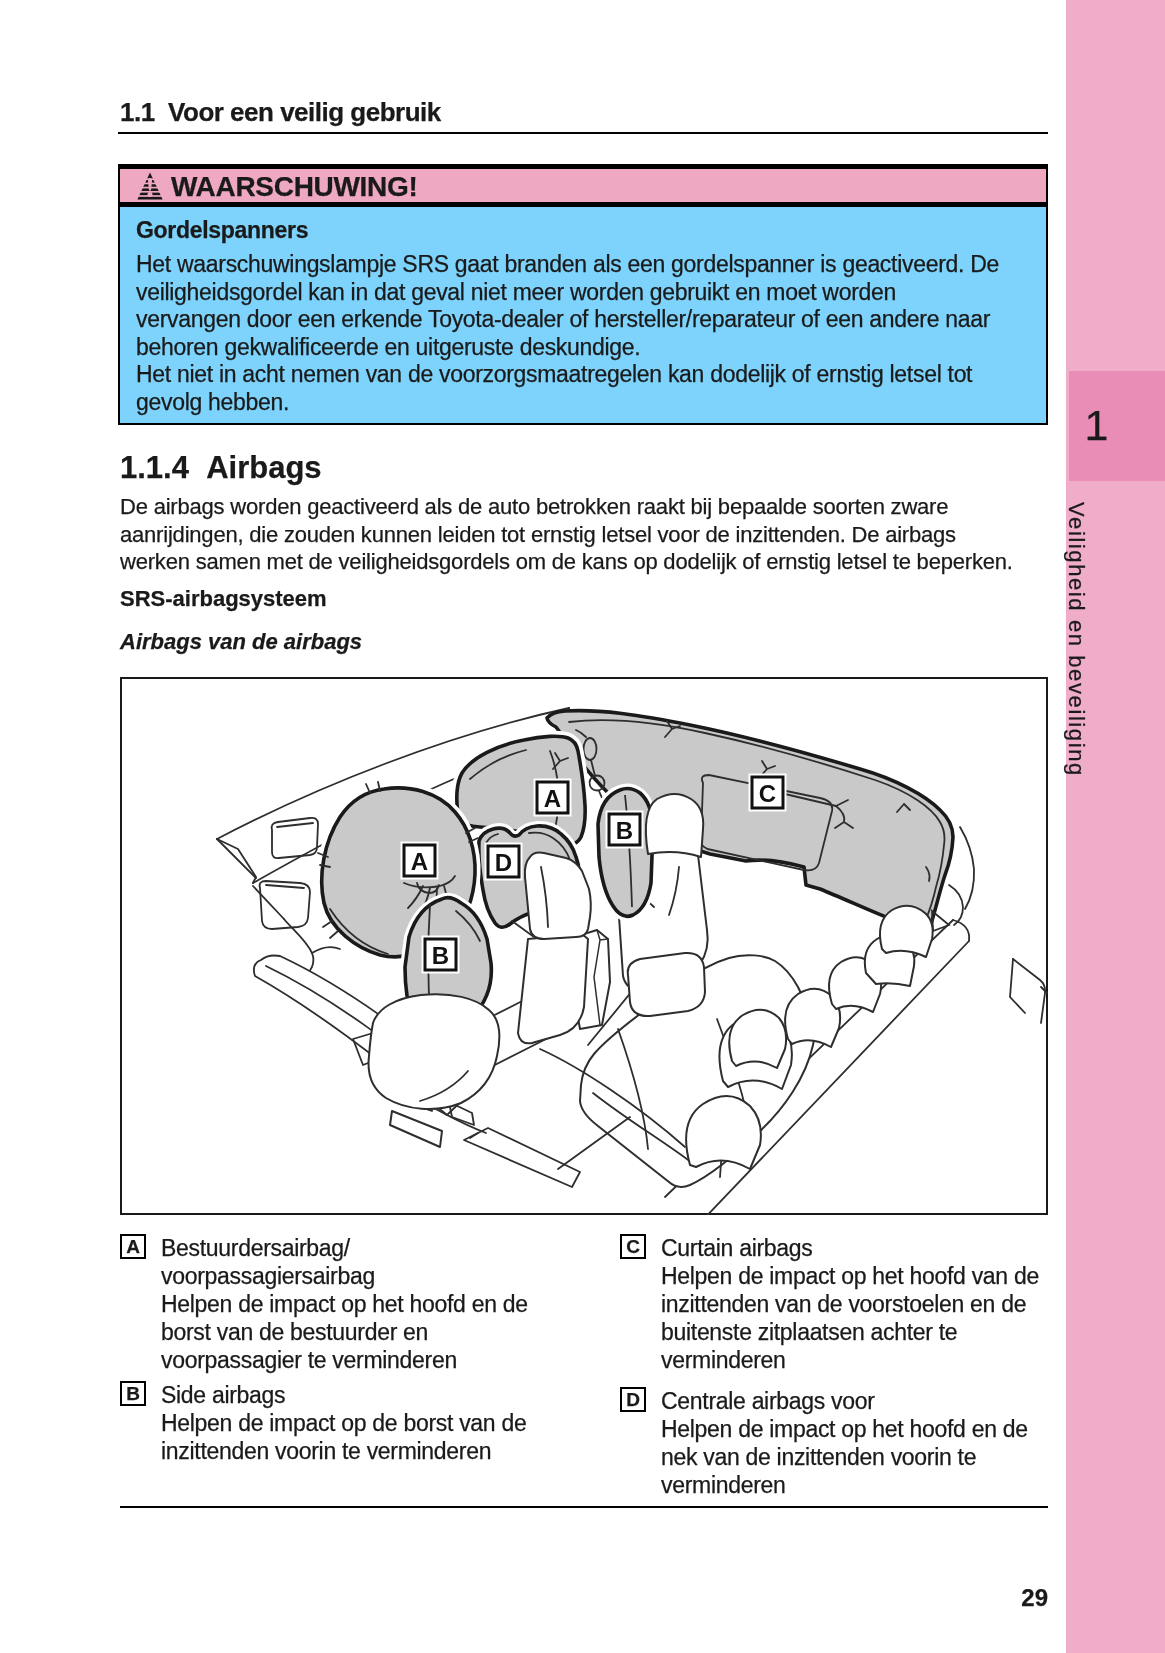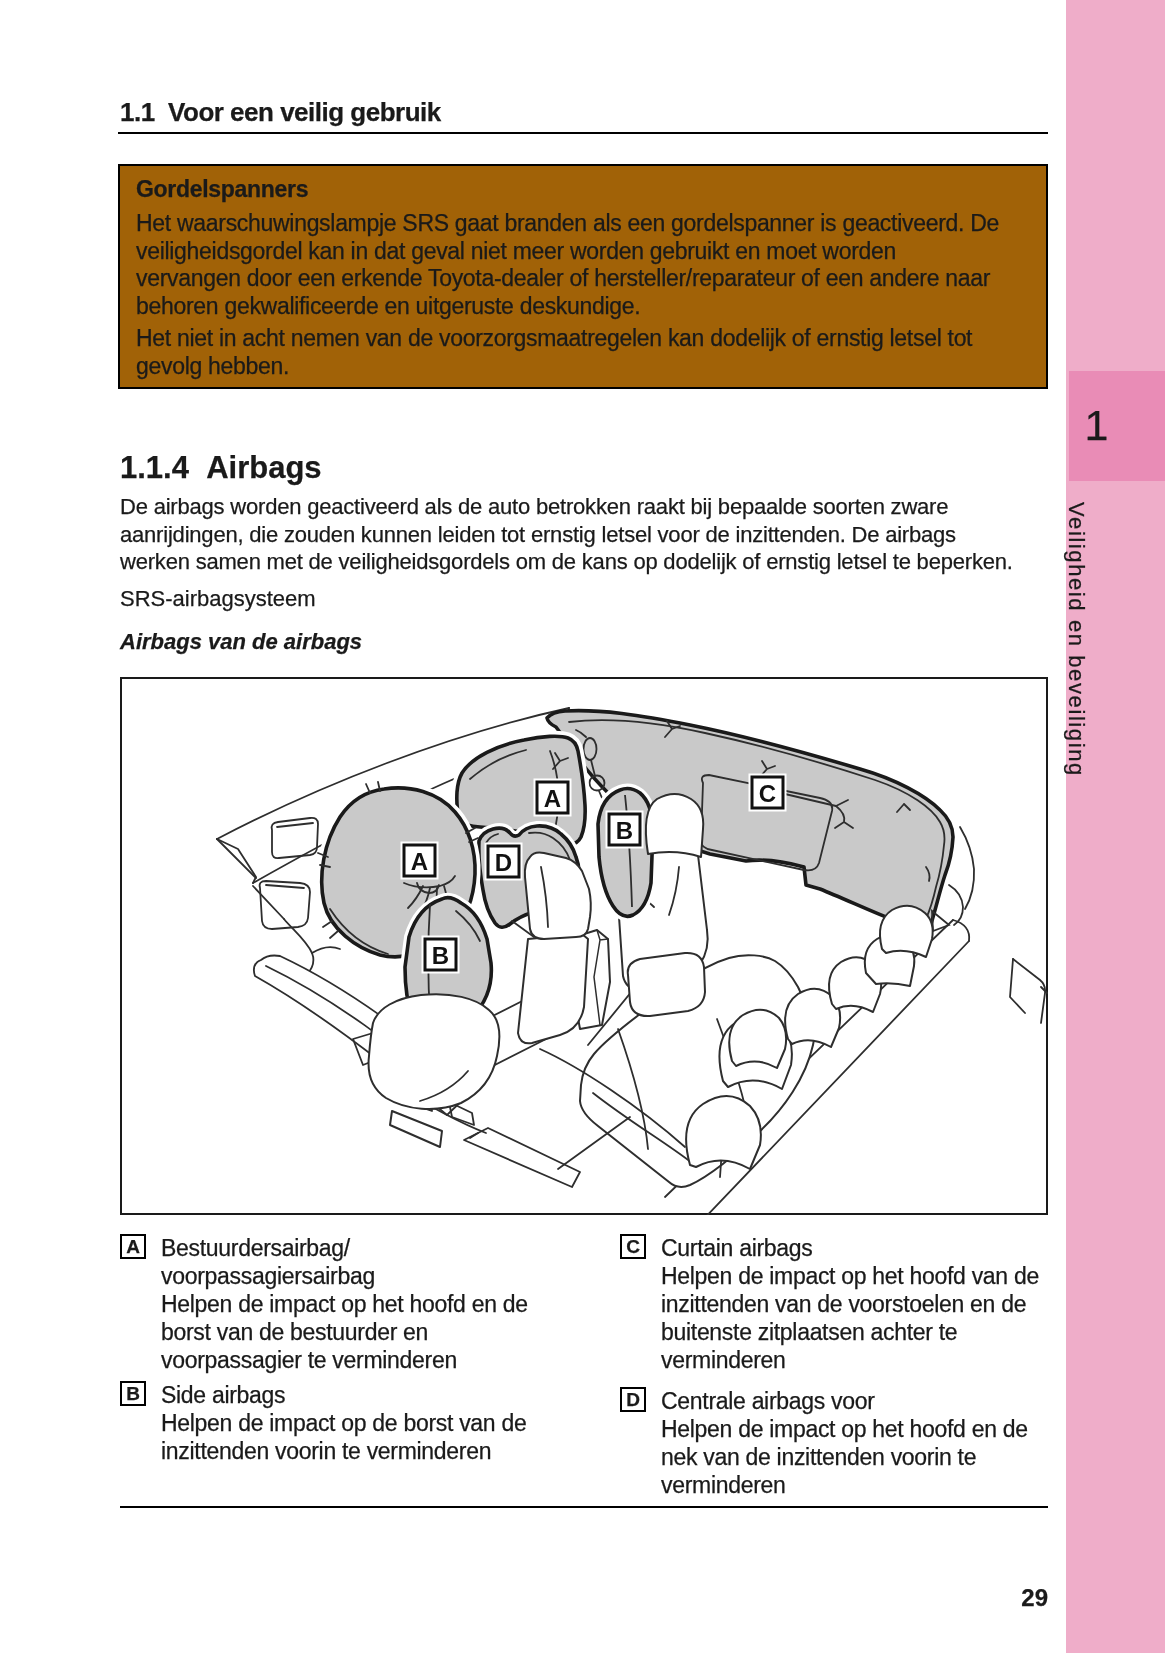--- a/index.html
+++ b/index.html
@@ -8,28 +8,28 @@
        -webkit-text-stroke:0.25px #1a1a1a;}
   .abs{position:absolute;}
   
   #hdr{left:120px;top:98px;width:928px;text-align:left;font-size:26px;font-weight:bold;letter-spacing:-0.5px;line-height:28px;}
   #hdrline{left:118px;top:132px;width:930px;height:2px;background:#000;}
   
   #warn{left:118px;top:164px;width:926px;border:2px solid #000;}
   #warnhead{background:#efa8c2;border-top:3px solid #000;border-bottom:5px solid #000;height:33px;
             display:flex;align-items:center;padding-left:17px;}
   #warnhead .wtitle{font-size:28px;font-weight:bold;letter-spacing:-0.3px;padding-left:8px;padding-top:3px;}
-  #warnbody{background:#a16207;padding:10px 16px 7px 16px;font-size:23px;line-height:27.5px;letter-spacing:-0.3px;}
+  #warnbody{background:#7dd3fc;padding:10px 16px 7px 16px;font-size:23px;line-height:27.5px;letter-spacing:-0.3px;}
   #warnbody .b{font-weight:bold;margin-bottom:6.5px;}
   #warnbody p{margin:0;}
-  #warnbody p.sp{margin-top:5px;}
+  #warnbody p.sp{}
   
   #sec{left:120px;top:454px;font-size:31px;font-weight:bold;line-height:28px;}
   #para1{left:120px;top:493px;width:940px;font-size:22px;line-height:27.5px;letter-spacing:-0.2px;}
-  #srs{left:120px;top:587px;font-size:22px;font-weight:normal;line-height:24px;}
+  #srs{left:120px;top:587px;font-size:22px;font-weight:bold;line-height:24px;}
   #plaats{left:120px;top:630px;font-size:22px;font-weight:bold;font-style:italic;line-height:24px;}
   
   #diag{left:120px;top:677px;}
   
   .lbox{display:inline-block;width:22px;height:21px;border:2px solid #000;
         font-size:19px;font-weight:bold;text-align:center;line-height:21px;
         vertical-align:top;background:#fff;}
   .leg{font-size:23px;line-height:28px;letter-spacing:-0.3px;}
   .leg .row{position:relative;padding-left:41px;}
   .leg .row .lb{position:absolute;left:0;top:0;}
@@ -44,20 +44,35 @@
   #sbtxt{left:1089px;top:502px;width:0;height:0;}
   #sbtxt span{display:block;white-space:nowrap;transform:rotate(90deg);transform-origin:0 0;
               font-size:22px;letter-spacing:1.6px;}
 </style>
 </head>
 <body>
 <div class="abs" id="hdr">1.1&nbsp;&nbsp;Voor een veilig gebruik</div>
 <div class="abs" id="hdrline"></div>
 
 <div class="abs" id="warn">
+  <div id="warnhead">
+    <svg width="26" height="28" viewBox="0 0 26 28" style="margin-top:1px;">
+      <path d="M13 0.5 L25.6 27.5 L0.4 27.5 Z" fill="#181818"></path>
+      <g stroke="#efa8c2" stroke-width="1.7">
+        <line x1="5" y1="7.2" x2="21" y2="7.2"></line>
+        <line x1="4" y1="11.4" x2="22" y2="11.4"></line>
+        <line x1="3" y1="15.6" x2="23" y2="15.6"></line>
+        <line x1="2" y1="19.8" x2="24" y2="19.8"></line>
+        <line x1="1" y1="24" x2="25" y2="24"></line>
+      </g>
+      <path d="M13 6 c1.7 0 2.1 1.3 2 2.7 l-0.95 9.3 c-0.1 1.1 -2 1.1 -2.1 0 l-0.95 -9.3 c-0.15 -1.4 0.3 -2.7 2 -2.7 Z" fill="#efa8c2"></path>
+      <circle cx="13" cy="22.6" r="2.5" fill="#efa8c2"></circle>
+    </svg>
+    <span class="wtitle">WAARSCHUWING!</span>
+  </div>
   <div id="warnbody">
     <p class="b">Gordelspanners</p>
     <p>Het waarschuwingslampje SRS gaat branden als een gordelspanner is geactiveerd. De<br>
 veiligheidsgordel kan in dat geval niet meer worden gebruikt en moet worden<br>
 vervangen door een erkende Toyota-dealer of hersteller/reparateur of een andere naar<br>
 behoren gekwalificeerde en uitgeruste deskundige.</p>
     <p class="sp">Het niet in acht nemen van de voorzorgsmaatregelen kan dodelijk of ernstig letsel tot<br>
 gevolg hebben.</p>
   </div>
 </div>

